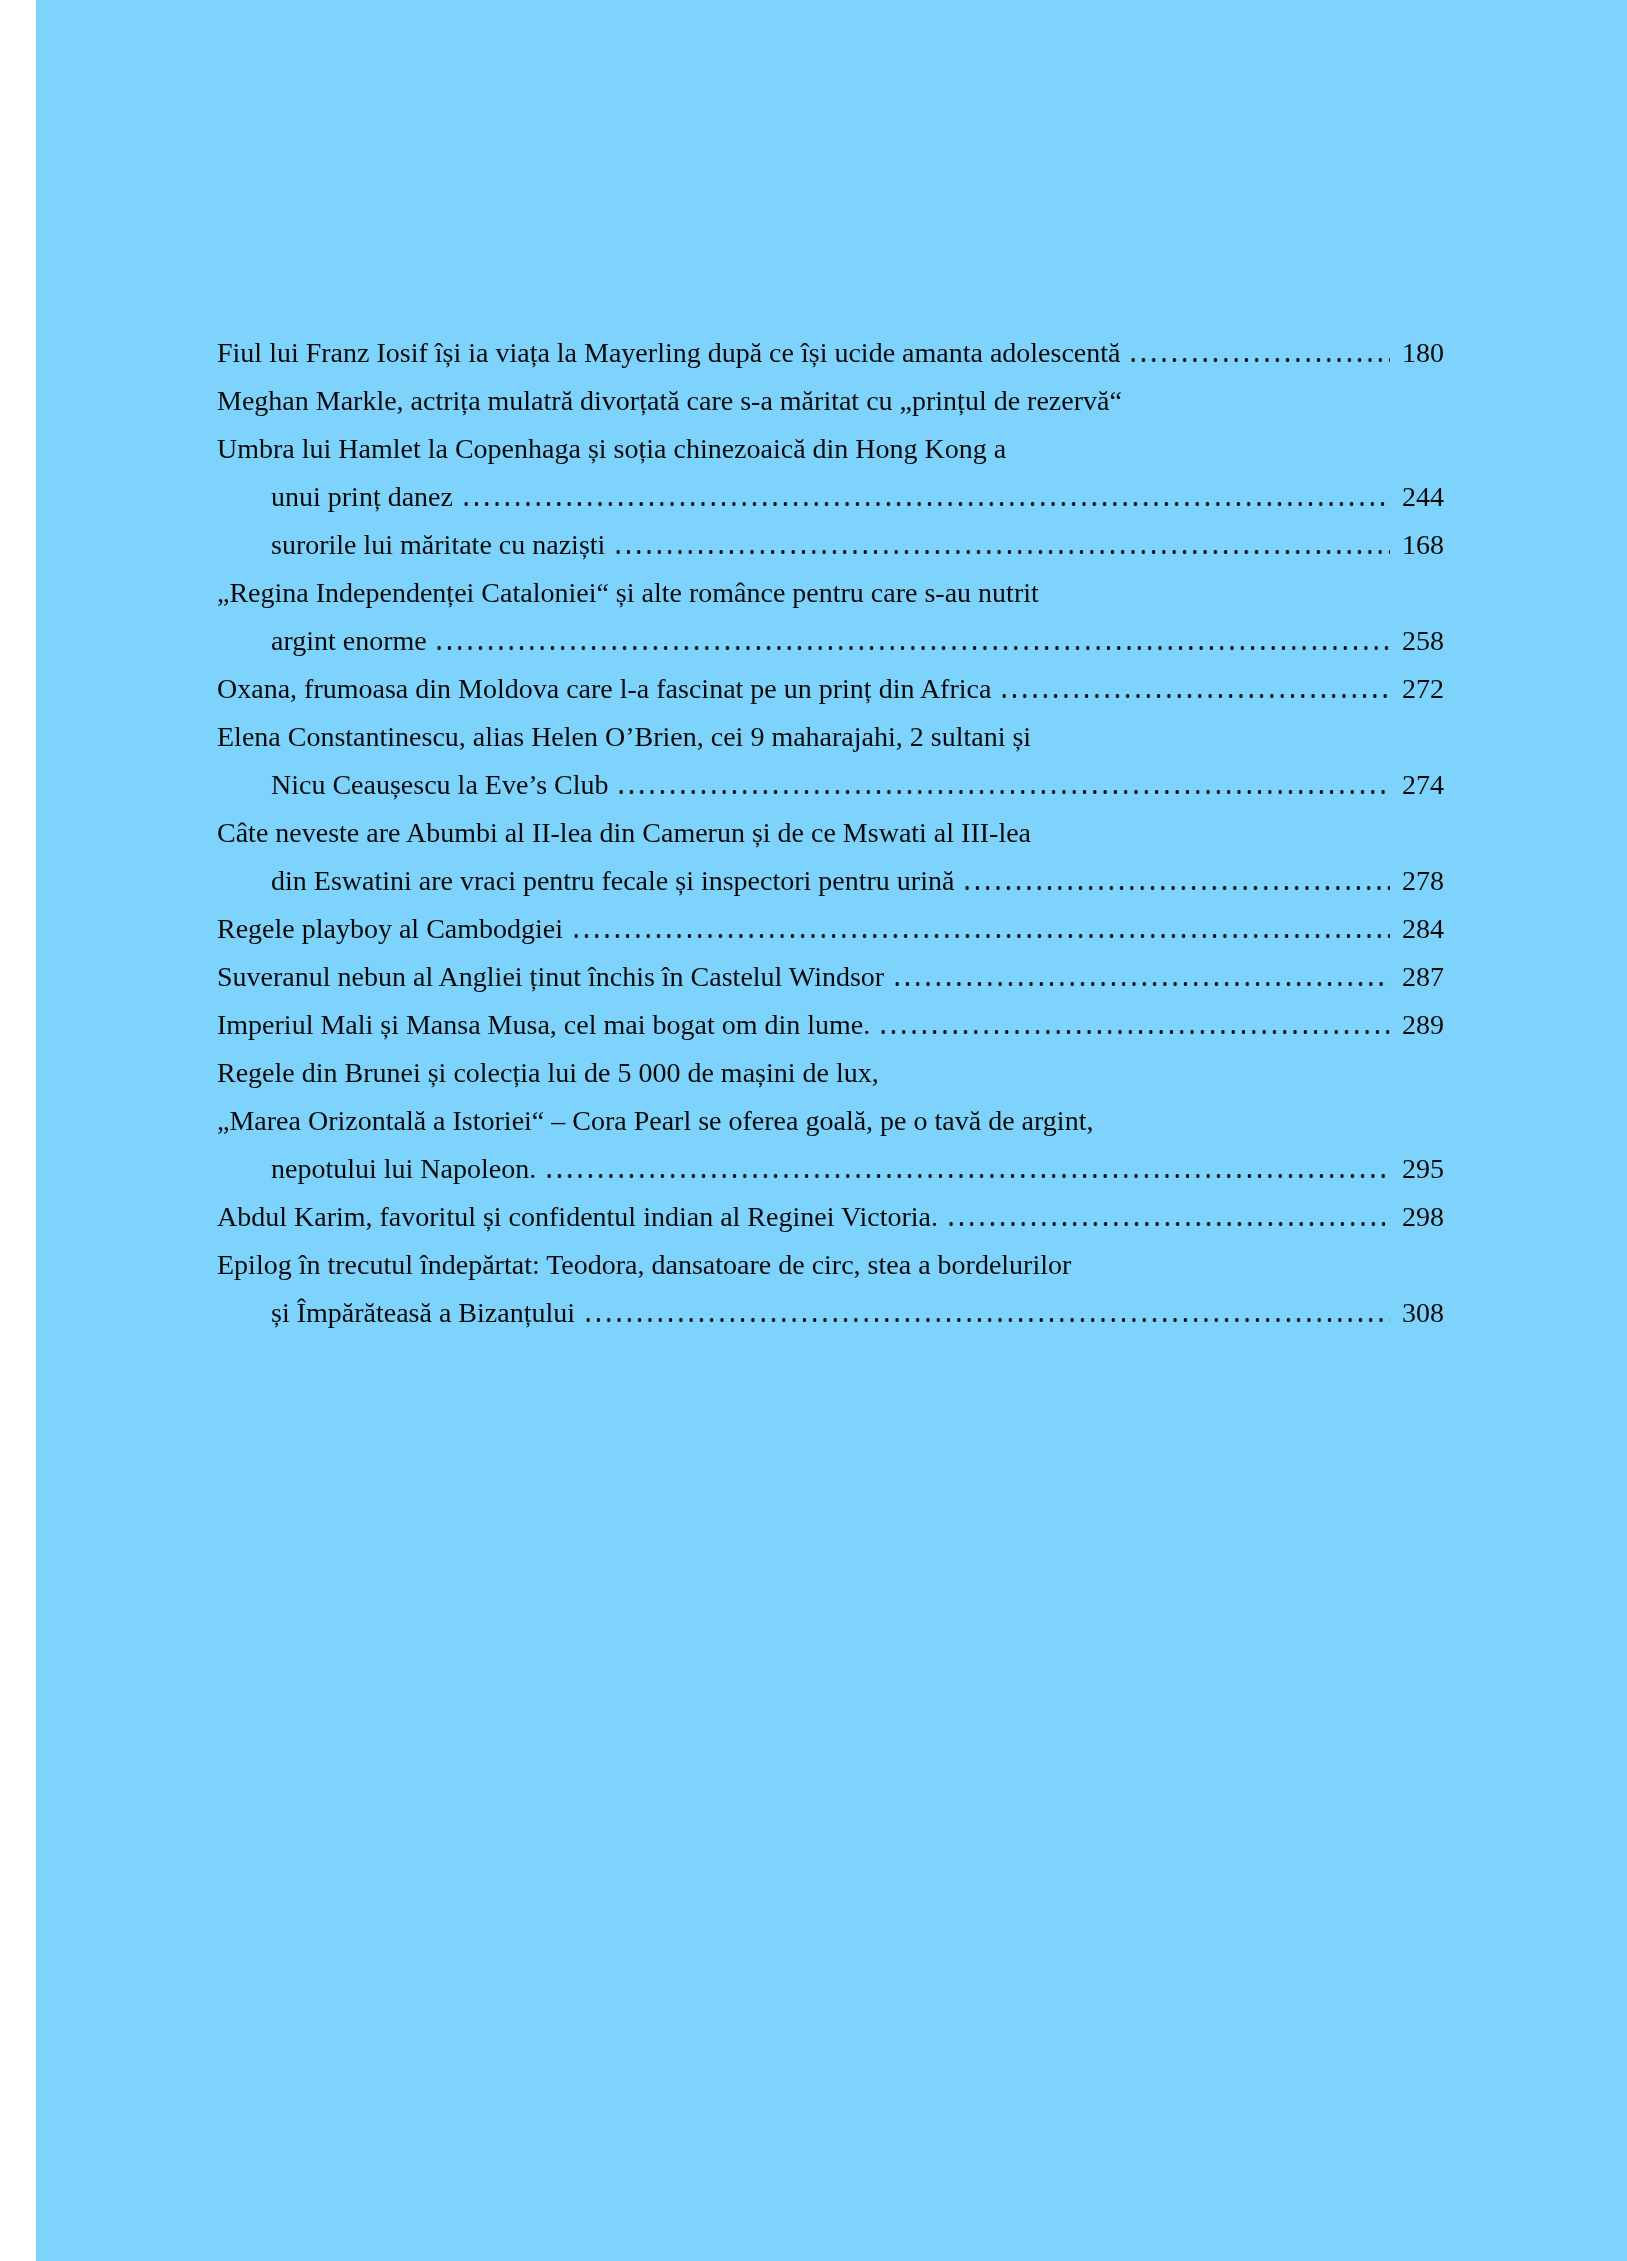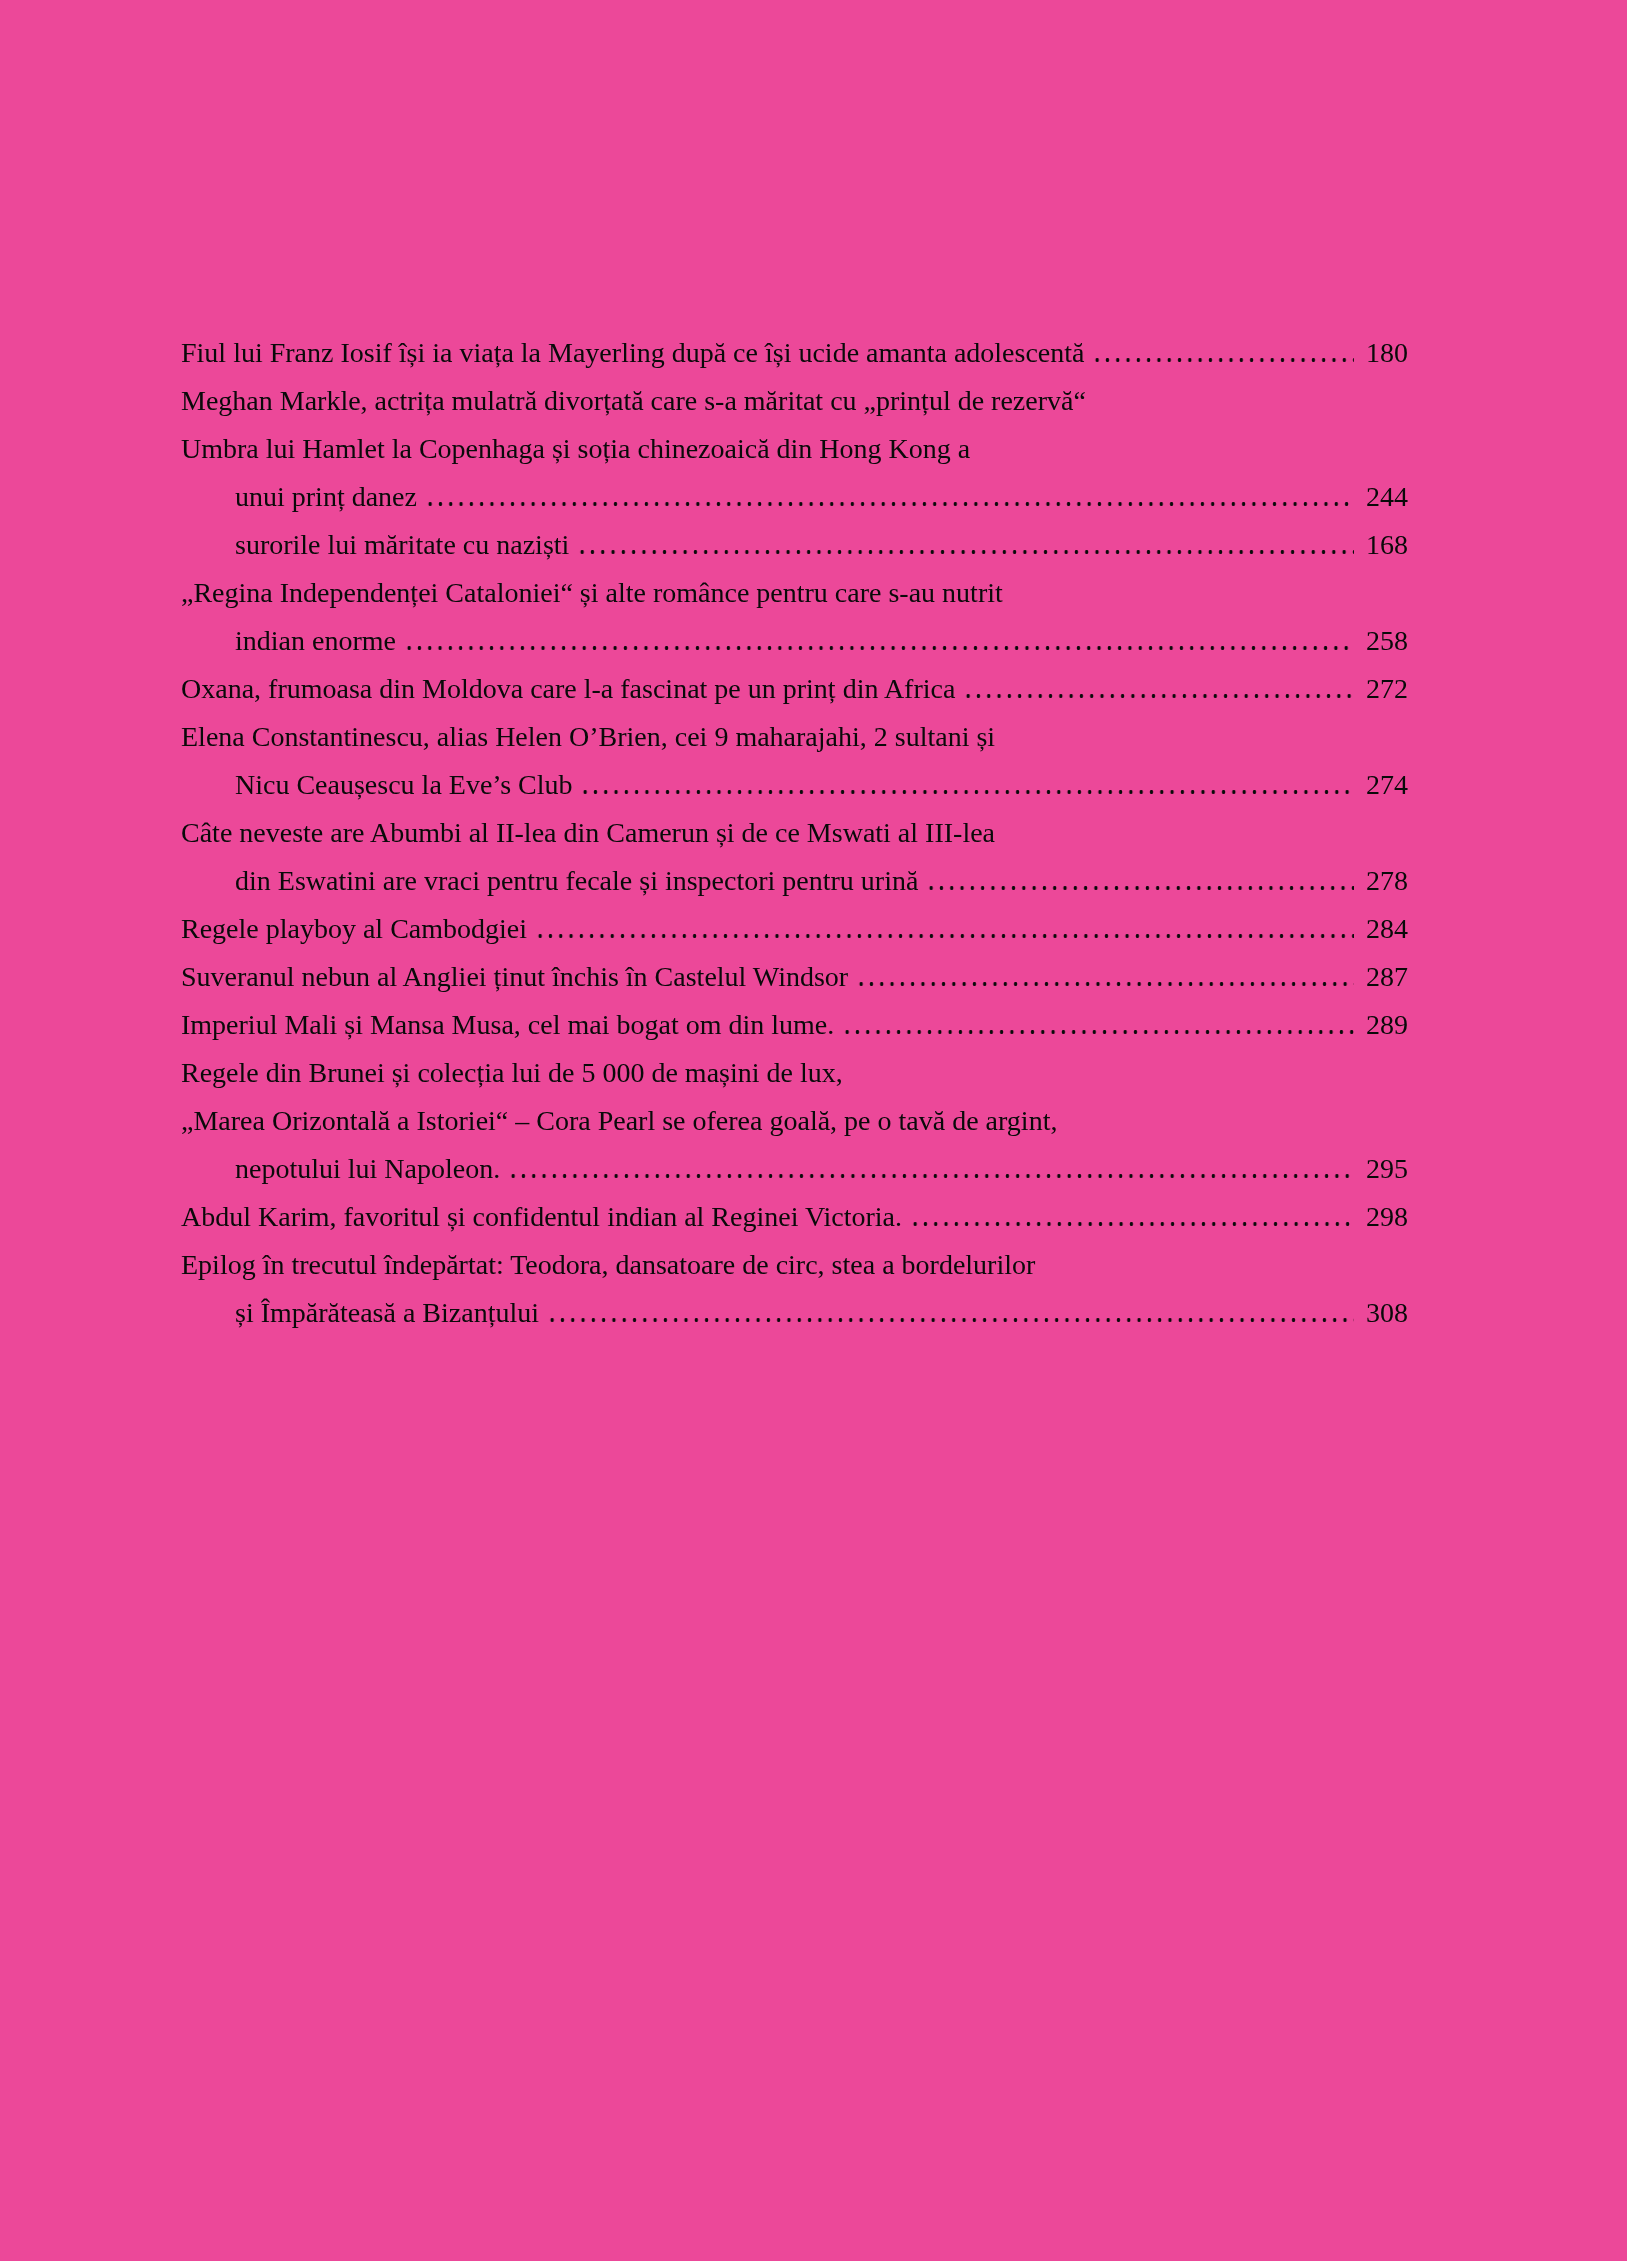--- a/index.html
+++ b/index.html
@@ -11,21 +11,22 @@
     height: 2261px;
     background: #ffffff;
     position: relative;
     overflow: hidden;
     font-family: "Liberation Serif", "DejaVu Serif", serif;
     color: #0a0a0a;
   }
   .page {
     position: absolute;
     inset: 0;
-    background: #ec4899;
+    background: #7dd3fc;
+    margin-left: 36px;
   }
   .toc {
     position: absolute;
     left: 181px;
     top: 329px;
     width: 1227px;
   }
   .line {
     display: flex;
     align-items: baseline;
@@ -93,21 +94,21 @@
       <span class="pg">168</span>
     </div>
   </div>
 
   <div class="entry">
     <div class="line first">
       <span class="txt">„Regina Independenței Cataloniei“ și alte românce pentru care s-au nutrit</span>
 
     </div>
     <div class="line cont">
-      <span class="txt">indian enorme</span>
+      <span class="txt">argint enorme</span>
       <span class="leader"></span>
       <span class="pg">258</span>
     </div>
   </div>
 
   <div class="entry">
     <div class="line first">
       <span class="txt">Oxana, frumoasa din Moldova care l-a fascinat pe un prinț din Africa</span>
       <span class="leader"></span>
       <span class="pg">272</span>

